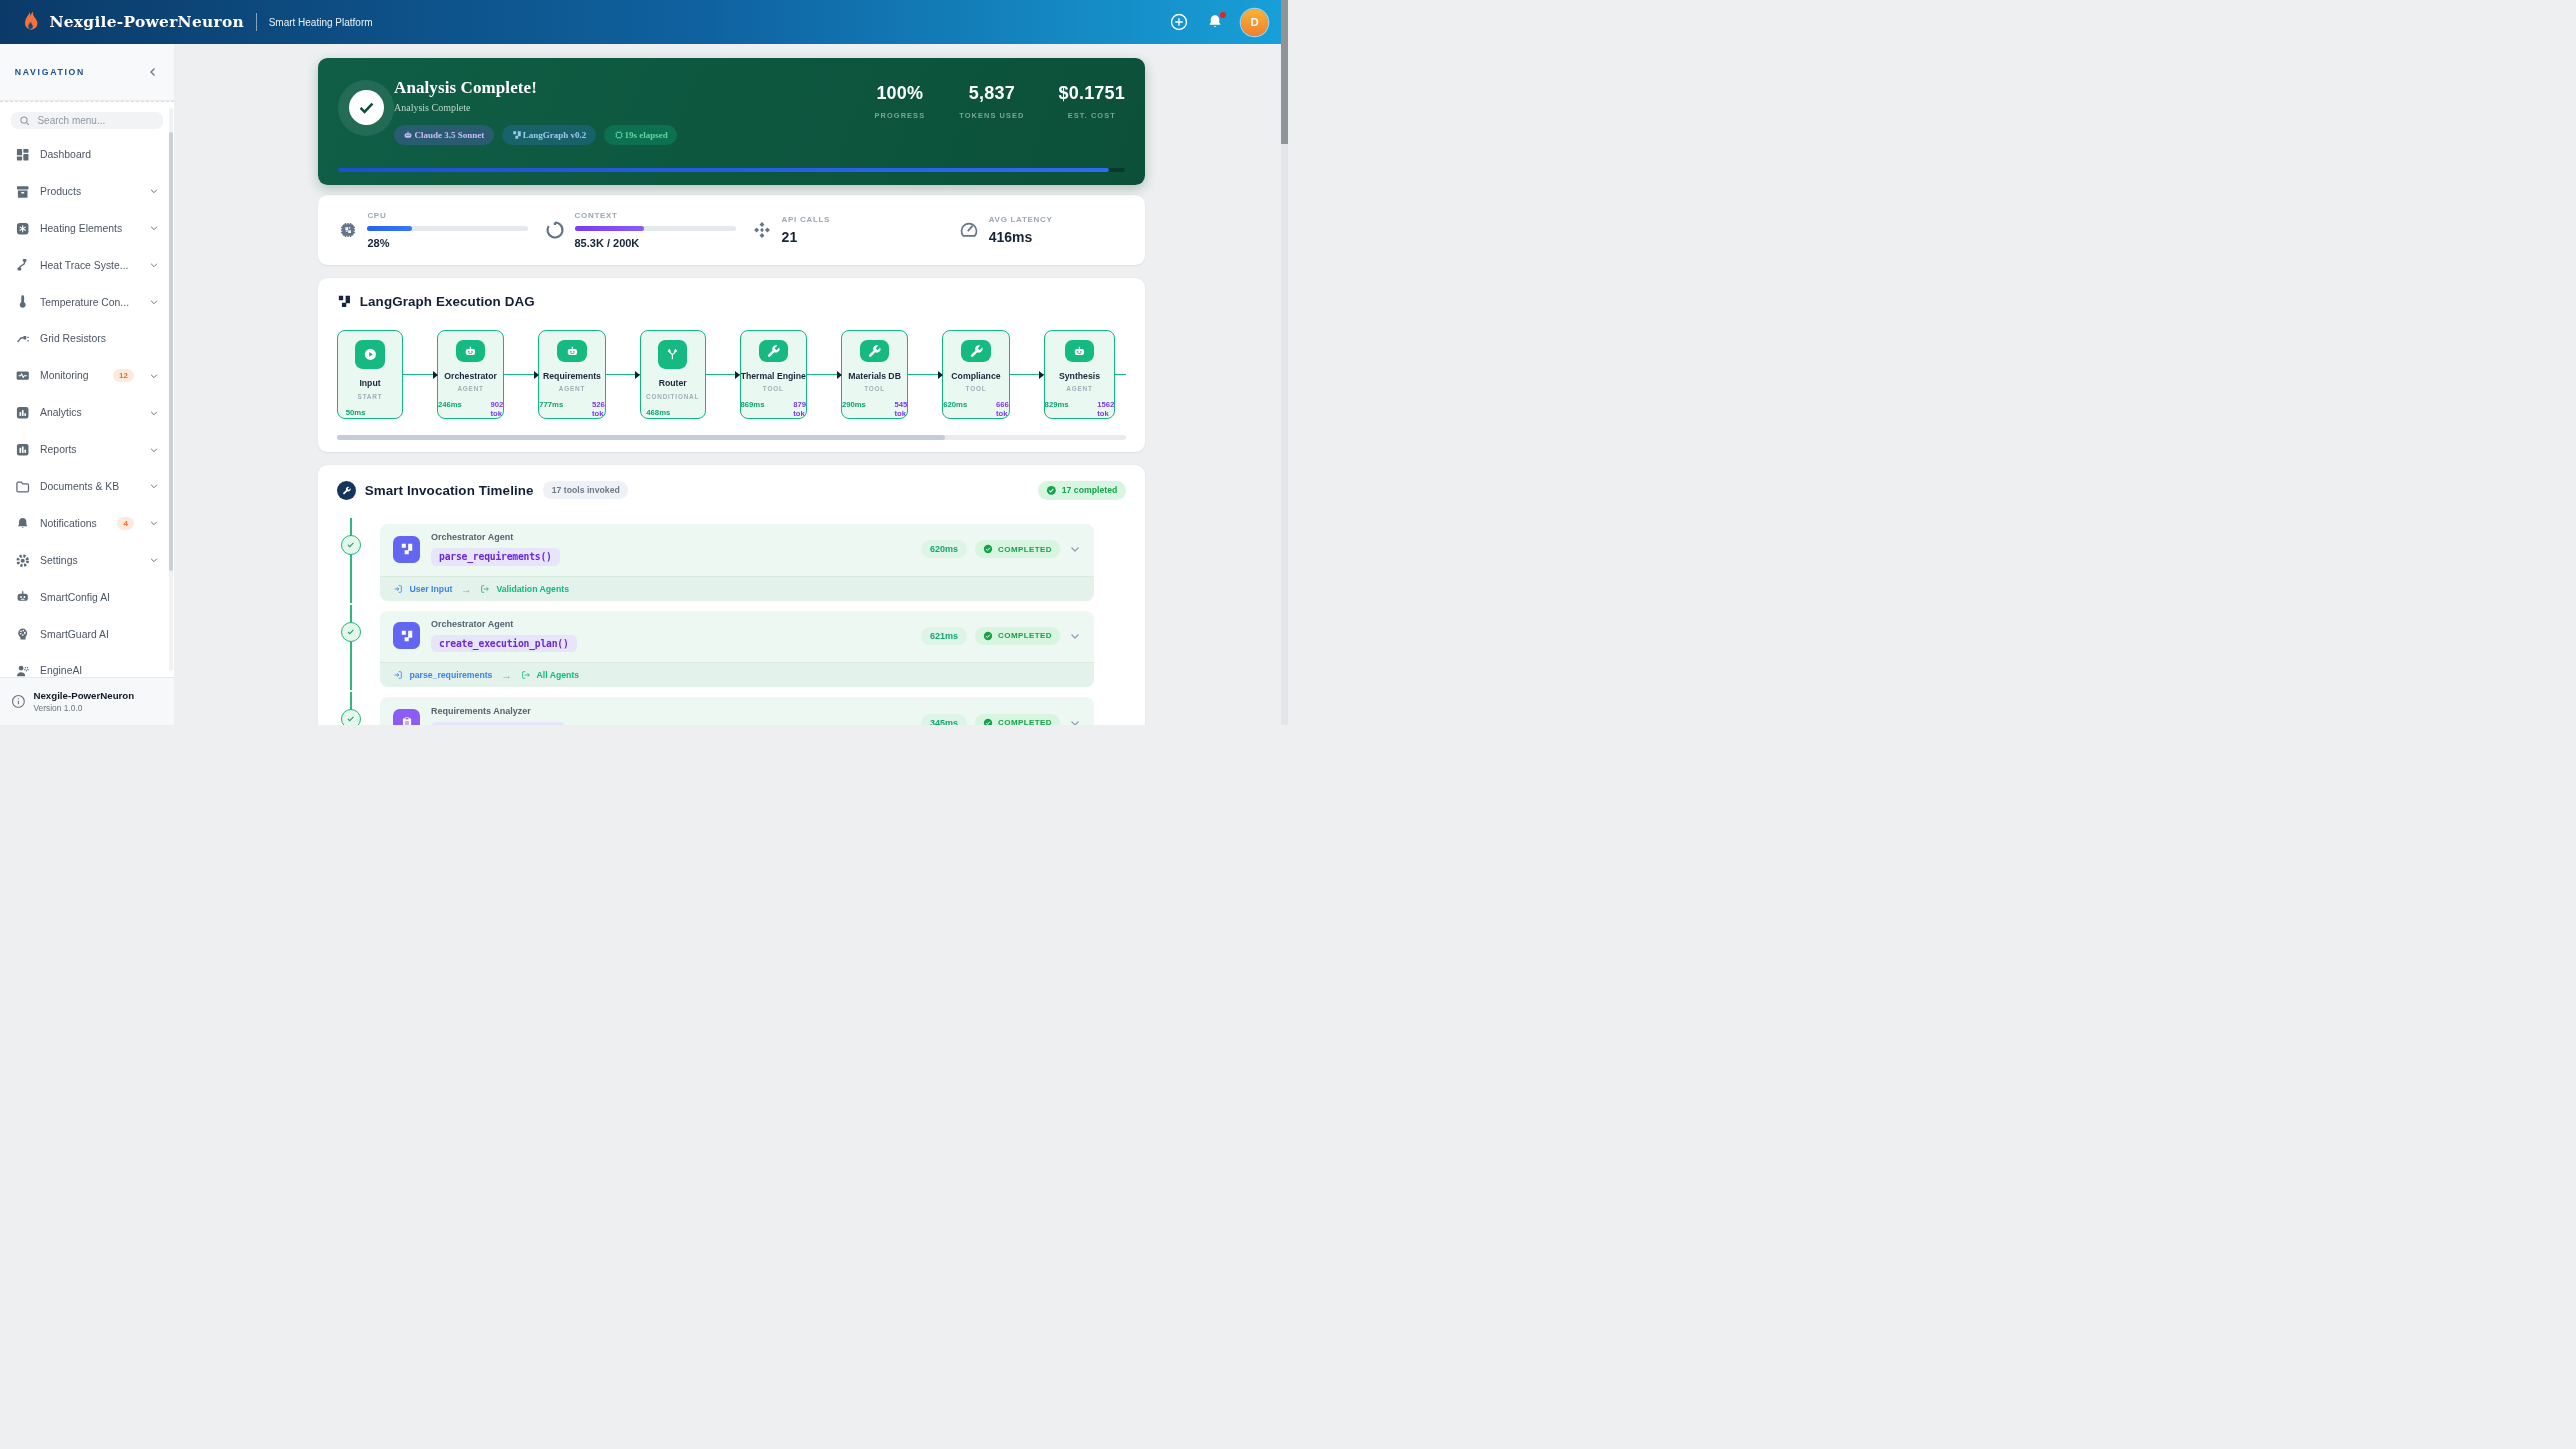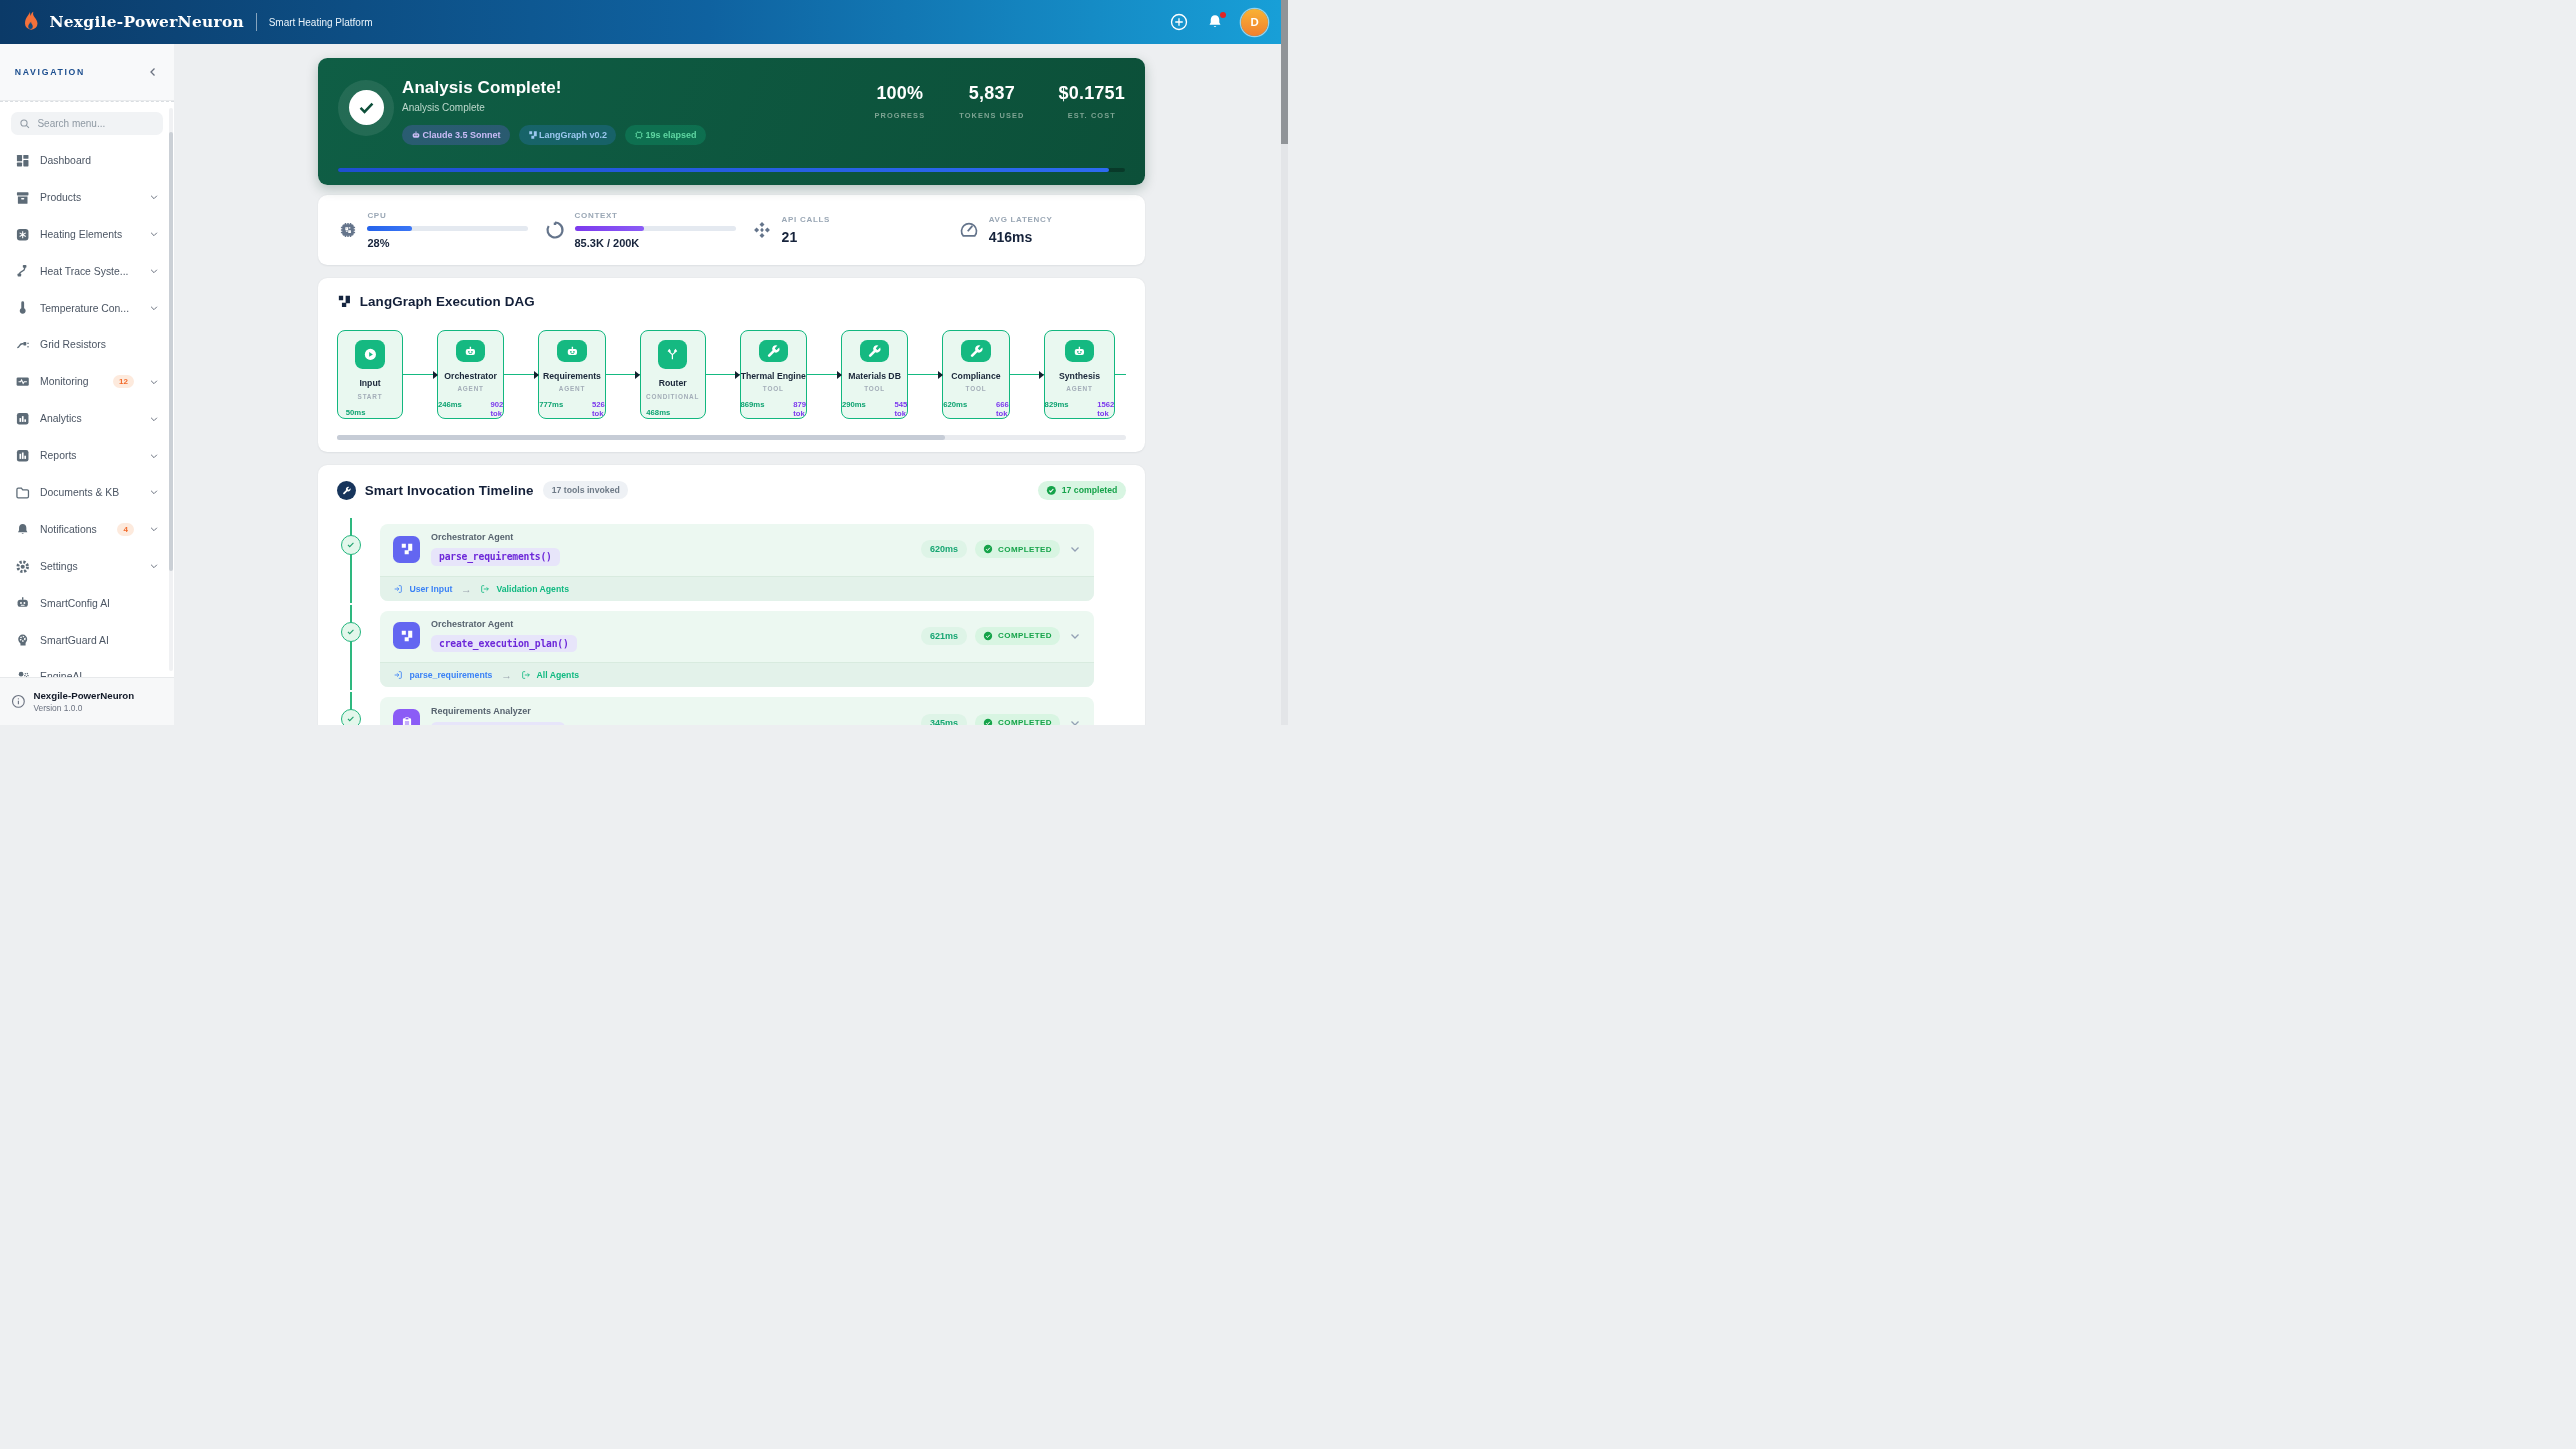--- a/index.html
+++ b/index.html
@@ -26,21 +26,21 @@
   .page-scroll { position:absolute; right:0; top:0; bottom:0; width:6.7px; background:#e3e5e8; z-index:40; }
   .page-scroll .thumb { position:absolute; top:0; width:6.7px; height:144px; background:#909498; }
 
   
   .sidebar { position:absolute; left:0; top:44px; bottom:0; width:174px; background:#fff; z-index:20; }
   .nav-head { height:57px; background:#f8f9fa; border-bottom:0.7px solid #e8eaec;
     display:flex; align-items:center; justify-content:space-between; padding:0 14.8px; }
   .nav-title { font-size:8.7px; font-weight:800; color:#1d4f8f; letter-spacing:1.7px; }
   .collapse { width:12px; height:12px; color:#6b7280; cursor:pointer; }
   .dashed { border-bottom:1.3px dashed #d9dde1; }
-  .search { margin:10px 10.7px 6.7px 10.7px; height:23px; background:#f1f3f5; border-radius:6.7px;
+  .search { margin:10px 10.7px 6.7px 10.7px; height:17px; background:#f1f3f5; border-radius:6.7px;
     display:flex; align-items:center; gap:6.7px; padding:0 8.7px; color:#8f99a3; font-size:10px; cursor:text; }
   .search svg { width:11.4px; height:11.4px; }
   .menu { padding:4px 6.7px 0 6.7px; }
   .mi { height:29.5px; margin-bottom:7.4px; display:flex; align-items:center; gap:10px; padding:0 8px;
     border-radius:6px; cursor:pointer; color:#4b5563; }
   .mi .ic { width:15.4px; height:15.4px; color:#5d6b77; flex:0 0 15.4px; }
   .mi .ml { font-size:10.4px; color:#4b5563; white-space:nowrap; overflow:hidden; }
   .mi .mbadge { margin-left:auto; background:#fdeadd; color:#f26a2a; font-size:8px; font-weight:700;
     padding:2px 6px; border-radius:6.7px;text-align:right; }
   .mi .chev { width:10px; height:10px; color:#6b7280; margin-left:auto; }
@@ -58,21 +58,21 @@
   .content { width:827px; margin:14px 0 0 144px; }
 
   
   .banner { position:relative; height:127px; border-radius:9.4px; padding:0 20px;
     background:linear-gradient(110deg,#0f5e45 0%,#0c5039 100%);
     display:flex; box-shadow:0 4px 12px rgba(10,60,40,.25); }
   .chk-halo { width:56px; height:56px; border-radius:50%; background:rgba(255,255,255,.09);
     display:flex; align-items:center; justify-content:center; margin-top:21.5px; flex:0 0 56px; }
   .chk-circle { width:35px; height:35px; border-radius:50%; background:#fff; display:flex; align-items:center; justify-content:center; }
   .chk-circle svg { width:19px; height:19px; color:#0d4f3a; }
-  .btext { margin-left:8px; margin-top:19.5px; }
+  .btext { margin-left:0; margin-top:19.5px;font-family:Liberation Serif, serif; }
   .btitle { font-size:17px; font-weight:800; color:#fff; letter-spacing:0.1px; }
   .bsub { font-size:10px; color:#bdd8cc; margin-top:4.7px; }
   .bbadges { display:flex; gap:8.7px; margin-top:11.4px; }
   .bb { height:20px; border-radius:10px; display:flex; align-items:center; gap:1px; padding:0 9.4px;
     font-size:9px; font-weight:700; }
   .bb svg { width:10px; height:10px; }
   .bb1 { background:rgba(124,93,250,.25); color:#cabcf8; }
   .bb2 { background:rgba(59,130,246,.22); color:#9cc8f0; }
   .bb3 { background:rgba(16,185,129,.25); color:#5fd6a2; }
   .bstats { margin-left:auto; margin-top:25px; display:flex; gap:34px; }

